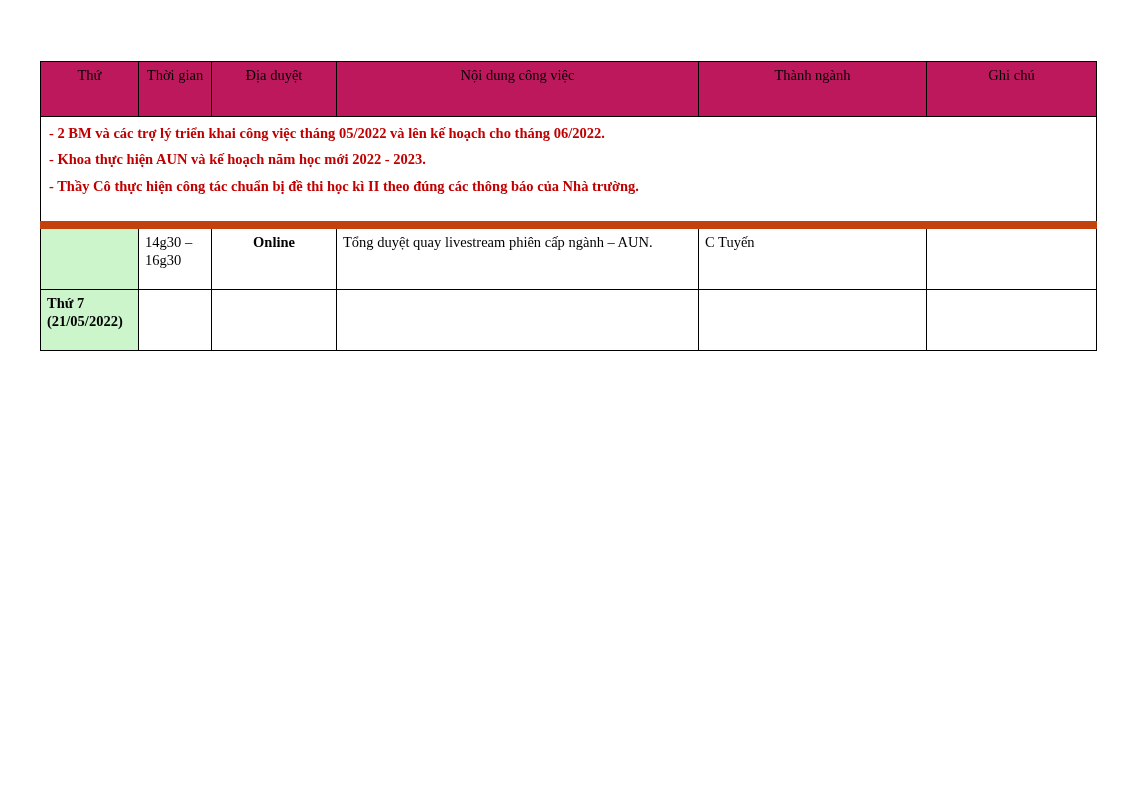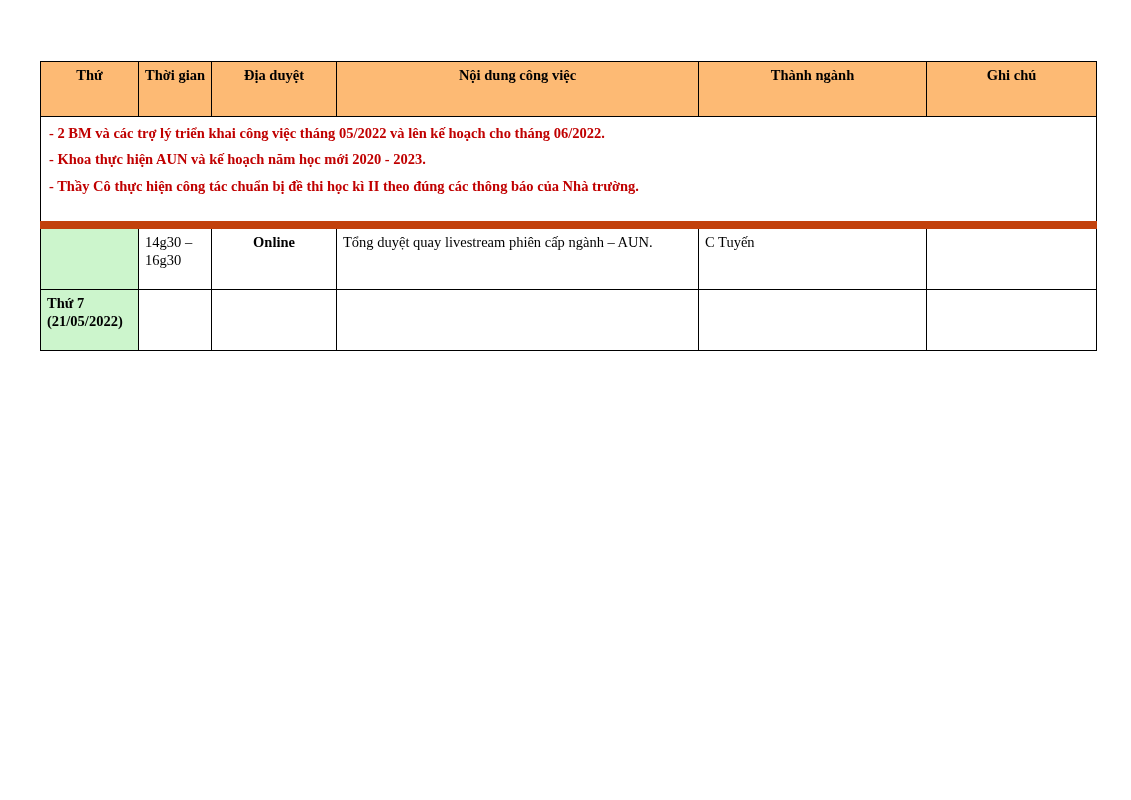--- a/index.html
+++ b/index.html
@@ -40,24 +40,24 @@
   }
   
   col.c-thu      { width: 98px; }
   col.c-gio      { width: 73px; }
   col.c-diadiem  { width: 125px; }
   col.c-noidung  { width: 362px; }
   col.c-thanhphan{ width: 228px; }
   col.c-ghichu   { width: 170px; }
 
   thead th {
-    background: #fdba74;
+    background: #be185d;
     text-align: center;
     vertical-align: middle;
-    font-weight: bold;
+    font-weight: normal;
     font-size: 14.5px;
     height: 46px;
     padding: 4px 4px;
   }
   .notes-row td {
     background: #ffffff;
     padding: 8px 8px 10px 8px;
     border-bottom: 8px solid #c2410c;
   }
   .note-line {
@@ -126,21 +126,21 @@
         <th>Địa duyệt</th>
         <th>Nội dung công việc</th>
         <th>Thành ngành</th>
         <th>Ghi chú</th>
       </tr>
     </thead>
     <tbody>
       <tr class="notes-row">
         <td colspan="6">
           <p class="note-line">- 2 BM và các trợ lý triển khai công việc tháng 05/2022 và lên kế hoạch cho tháng 06/2022.</p>
-          <p class="note-line">- Khoa thực hiện AUN và kế hoạch năm học mới 2020 - 2023.</p>
+          <p class="note-line">- Khoa thực hiện AUN và kế hoạch năm học mới 2022 - 2023.</p>
           <p class="note-line">- Thầy Cô thực hiện công tác chuẩn bị đề thi học kì II theo đúng các thông báo của Nhà trường.</p>
         </td>
       </tr>
       <tr class="row-event">
         <td class="cell-green"></td>
         <td class="cell-time">14g30 – 16g30</td>
         <td class="cell-place">Online</td>
         <td class="cell-content">Tổng duyệt quay livestream phiên cấp ngành – AUN.</td>
         <td class="cell-people">C Tuyến</td>
         <td></td>

